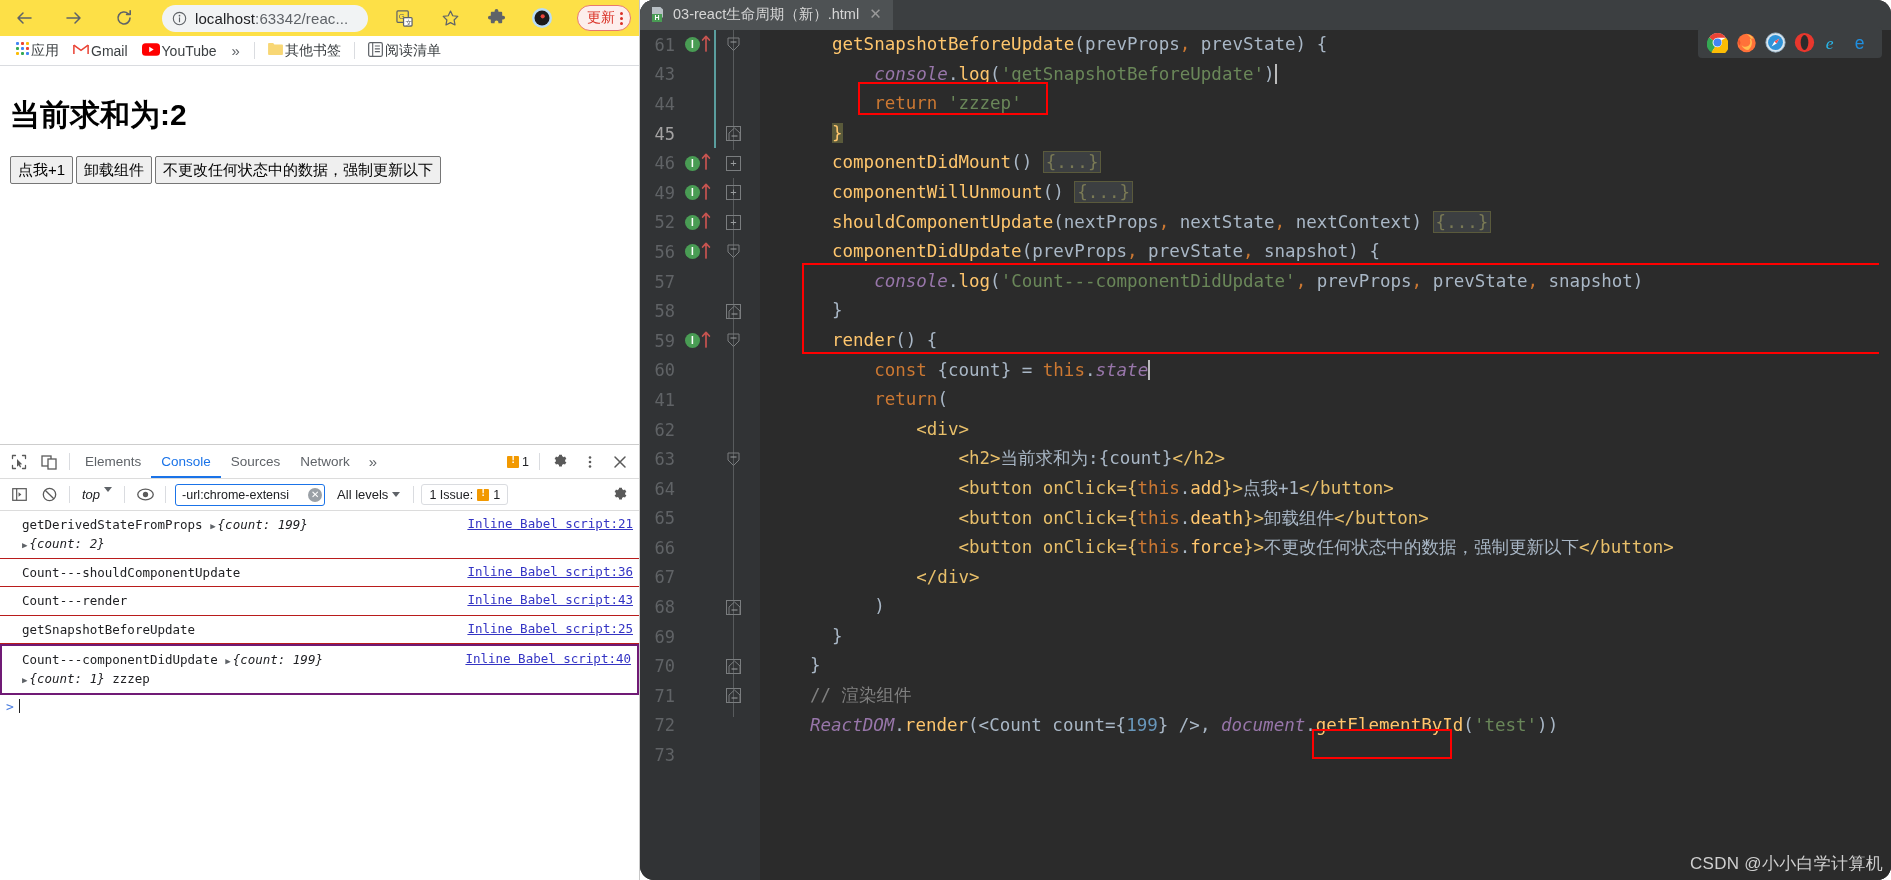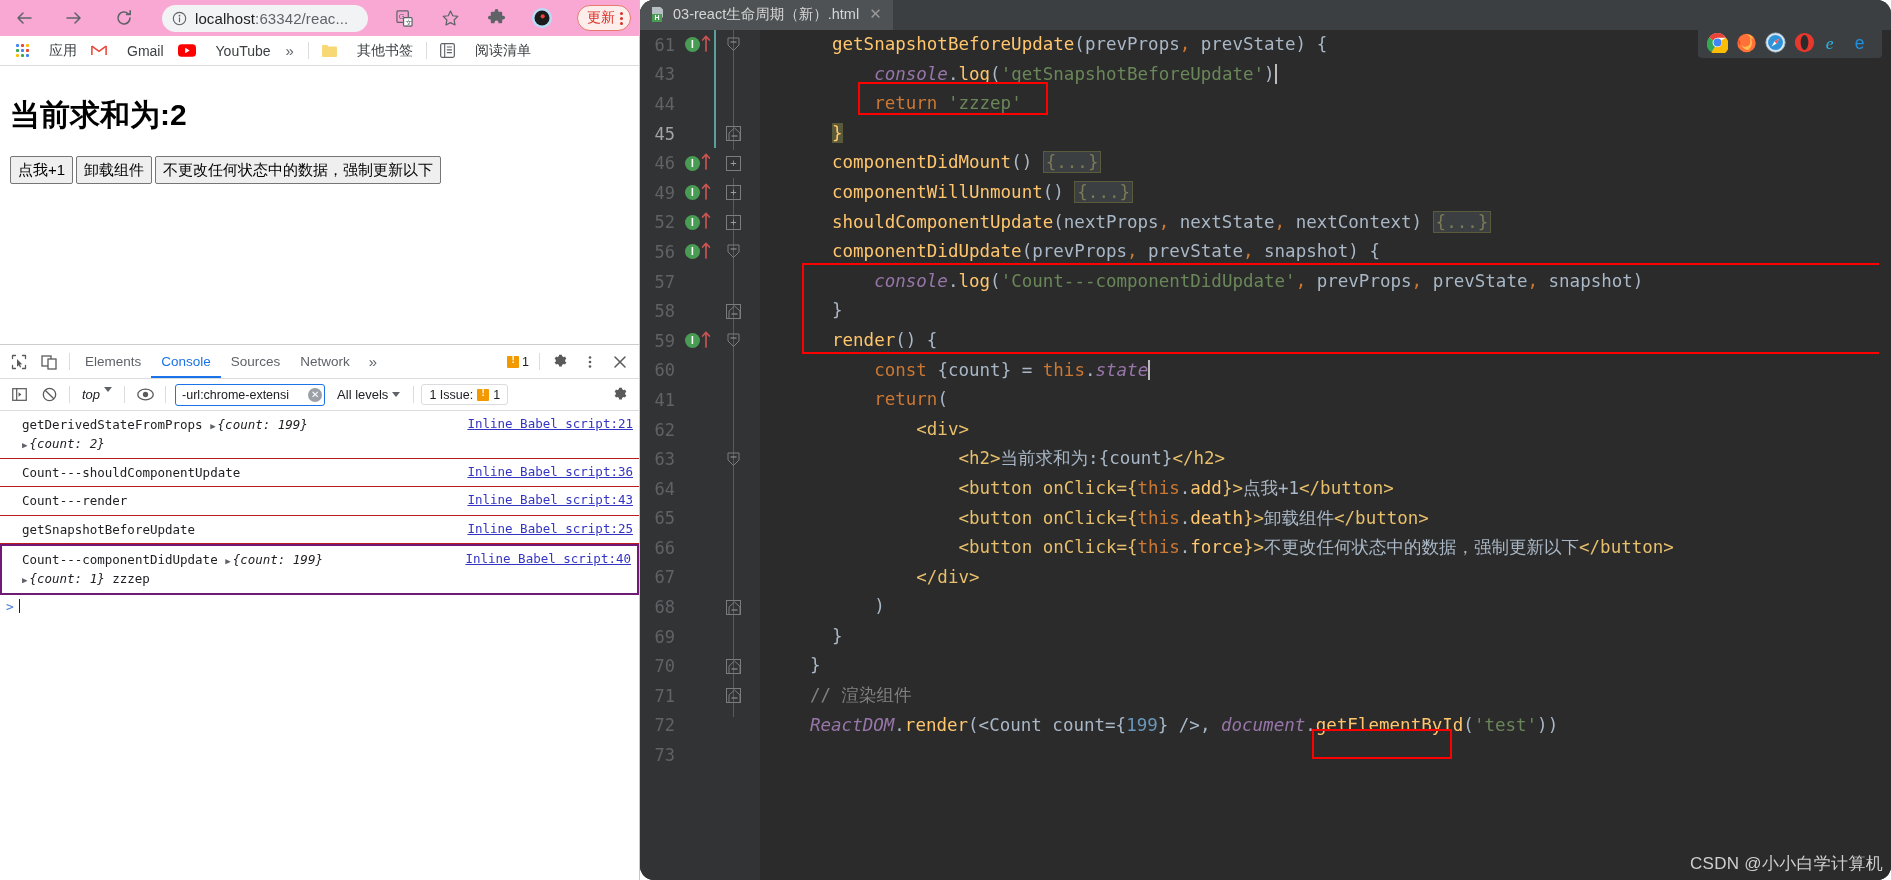--- a/index.html
+++ b/index.html
@@ -16,21 +16,21 @@
   #browser {
     position: absolute; left: 0; top: 0;
     width: 640px; height: 880px;
     background: #fff;
     border-right: 1px solid #c8c8c8;
     overflow: hidden;
   }
   
   .omni-row {
     height: 36px; display: flex; align-items: center;
-    padding: 0 8px; gap: 18px; background: #f9a8d4; justify-content: center;
+    padding: 0 8px; gap: 18px; background: #fde047; justify-content: center;
   }
   .nav-btn {
     width: 32px; height: 32px; display: flex;
     align-items: center; justify-content: center;
     border-radius: 16px; color: #5f6368; flex: none;
   }
   .nav-btn svg { display: block; }
   .omnibox {
     flex: 1 1 auto; height: 27px; background: #f1f3f4;
     border-radius: 14px; display: flex; align-items: center;
@@ -54,21 +54,21 @@
   .update-pill .txt { color: #d93025; font-size: 14px; white-space: nowrap; }
   .kebab { display: flex; flex-direction: column; gap: 2px; }
   .kebab i { width: 3px; height: 3px; border-radius: 50%; background: #d93025; display: block; }
 
   
   .bm-row {
     height: 30px; display: flex; align-items: center;
     padding: 0 9px; gap: 0px; font-size: 14px; color: #3c4043;
     background: #fff; border-bottom: 1px solid #dadce0;
   }
-  .bm-item { display: flex; align-items: center; gap: 20px; padding: 3px 7px; border-radius: 4px; white-space: nowrap; }
+  .bm-item { display: flex; align-items: flex-start; gap: 2px; padding: 3px 7px; border-radius: 4px; white-space: nowrap; }
   .bm-sep { width: 1px; height: 17px; background: #dadce0; margin: 0 6px; flex: none; }
   .chev { color: #5f6368; font-size: 15px; padding: 2px 8px; }
   .apps-grid { display: grid; grid-template-columns: repeat(3,3px); grid-template-rows: repeat(3,3px); gap: 2px; }
   .apps-grid i { width: 3px; height: 3px; border-radius: 1px; display: block; }
 
   
   .page {
     position: absolute; left: 0; top: 66px; right: 0; bottom: 0;
     background: #fff; padding: 8px 0 0 10px;
   }
@@ -78,21 +78,21 @@
   }
   .btn-row { display: flex; gap: 3px; }
   .pg-btn {
     background: #efefef; border: 1px solid #767676; border-radius: 2px;
     font-size: 15px; color: #000; padding: 3px 7px;
     font-family: "Liberation Sans", sans-serif; line-height: 1.3;
   }
 
   
   #devtools {
-    position: absolute; left: 0; bottom: 0; width: 639px; height: 536px;
+    position: absolute; left: 0; bottom: 0; width: 639px; height: 436px;
     background: #fff; border-top: 1px solid #cdcdcd;
     font-size: 13px; color: #202124; overflow: hidden;
   }
   .dt-tabbar {
     height: 34px; display: flex; align-items: center;
     border-bottom: 1px solid #dcdcdc; padding: 0 4px; background: #fff;
   }
   .dt-icn { width: 30px; height: 28px; display: flex; align-items: center; justify-content: center; color: #5a5a5a; flex: none; }
   .dt-vsep { width: 1px; height: 17px; background: #dadce0; margin: 0 5px; flex: none; }
   .dt-tab {

